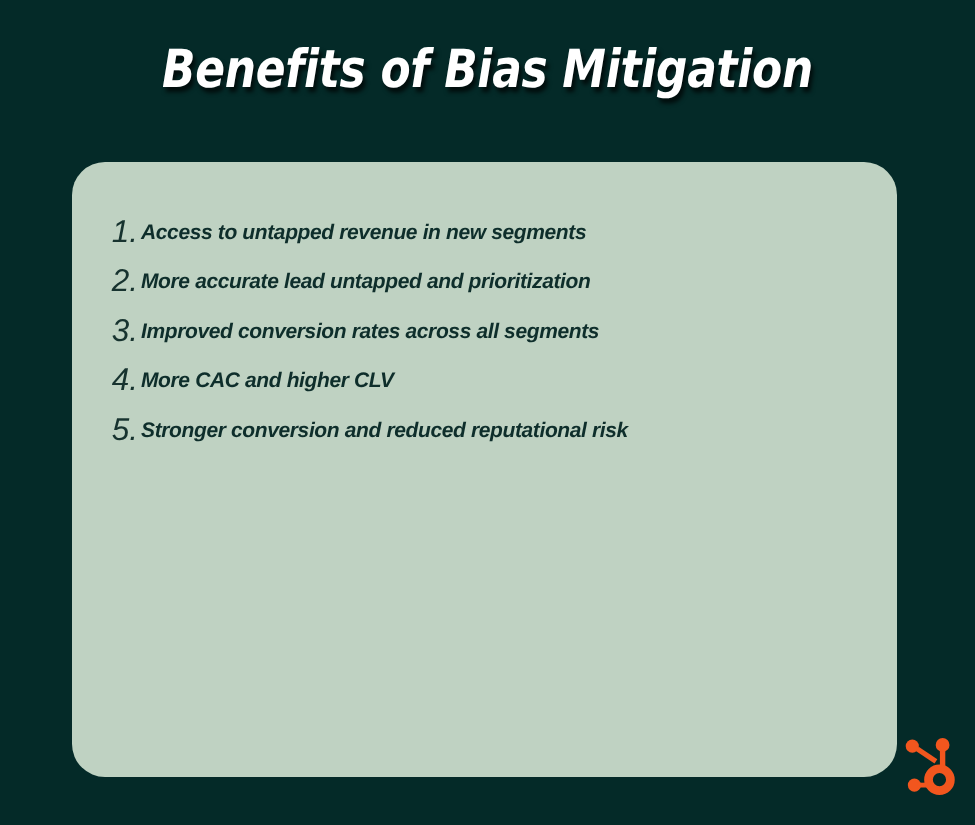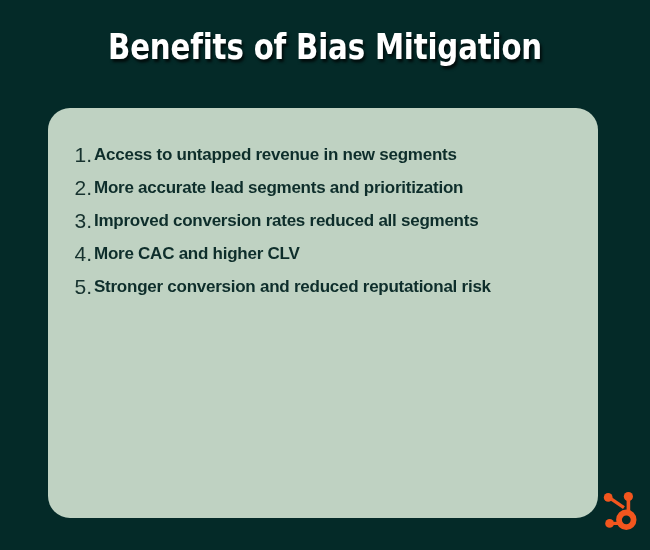--- a/index.html
+++ b/index.html
@@ -11,20 +11,21 @@
     height: 550px;
     overflow: hidden;
     font-family: "Liberation Sans", sans-serif;
   }
   #slide {
     position: relative;
     width: 650px;
     height: 550px;
     background: #042a28;
     overflow: hidden;
+    font-style: italic;
   }
 
   
   #title {
     position: absolute;
     left: 0;
     top: 26px;
     width: 650px;
     text-align: center;
     font-family: "DejaVu Sans Condensed", "Liberation Sans Narrow", "Liberation Sans", sans-serif;
@@ -73,21 +74,21 @@
     text-align: right;
     font-weight: normal;
     font-size: 21px;
     line-height: 33px;
     color: #17332f;
     padding-right: 1px;
   }
   .benefit-text {
     flex: 1 1 auto;
     font-weight: bold;
-    font-size: 17px;
+    font-size: 14px;
     line-height: 33px;
     letter-spacing: -0.25px;
     color: #0e2e2b;
     padding-left: 1px;
   }
 
   
   #hubspot-logo {
     position: absolute;
     left: 602px;
@@ -104,25 +105,25 @@
   <div id="title">Benefits of Bias Mitigation</div>
 
   <div id="card">
     <ol id="benefits-list">
         <li class="benefit-item">
           <span class="benefit-num">1.</span>
           <span class="benefit-text">Access to untapped revenue in new segments</span>
         </li>
         <li class="benefit-item">
           <span class="benefit-num">2.</span>
-          <span class="benefit-text">More accurate lead segments and prioritization</span>
+          <span class="benefit-text">More accurate lead untapped and prioritization</span>
         </li>
         <li class="benefit-item">
           <span class="benefit-num">3.</span>
-          <span class="benefit-text">Improved conversion rates reduced all segments</span>
+          <span class="benefit-text">Improved conversion rates across all segments</span>
         </li>
         <li class="benefit-item">
           <span class="benefit-num">4.</span>
           <span class="benefit-text">More CAC and higher CLV</span>
         </li>
         <li class="benefit-item">
           <span class="benefit-num">5.</span>
           <span class="benefit-text">Stronger conversion and reduced reputational risk</span>
         </li>
       </ol>

